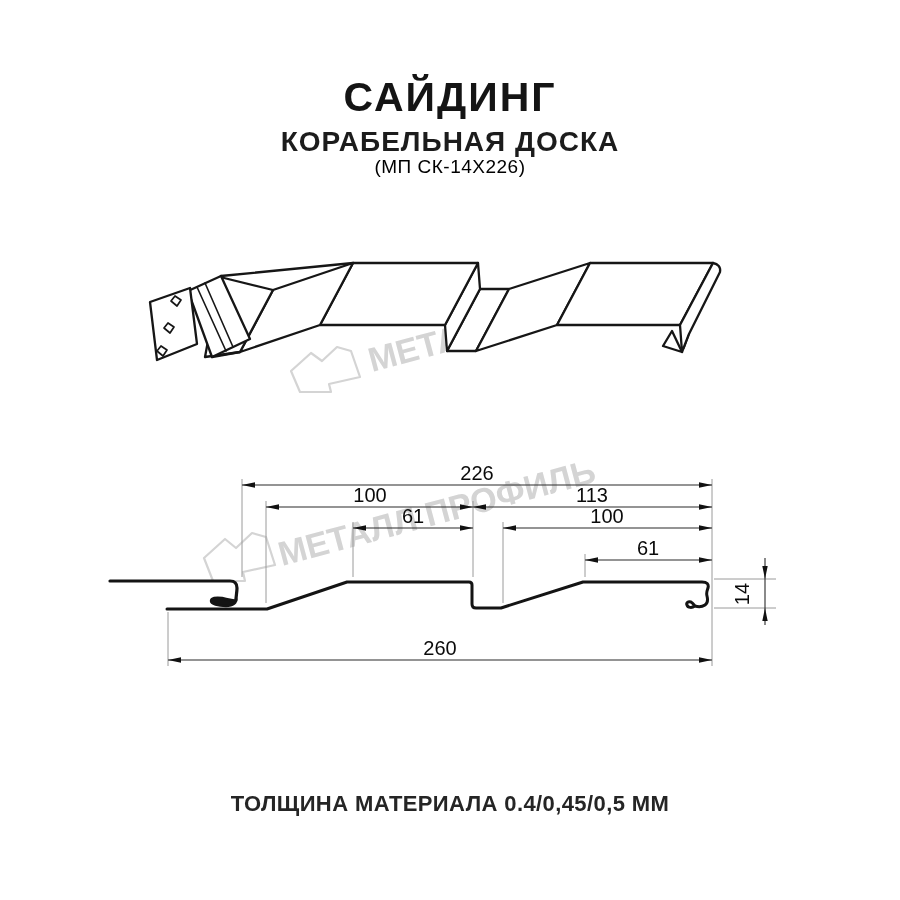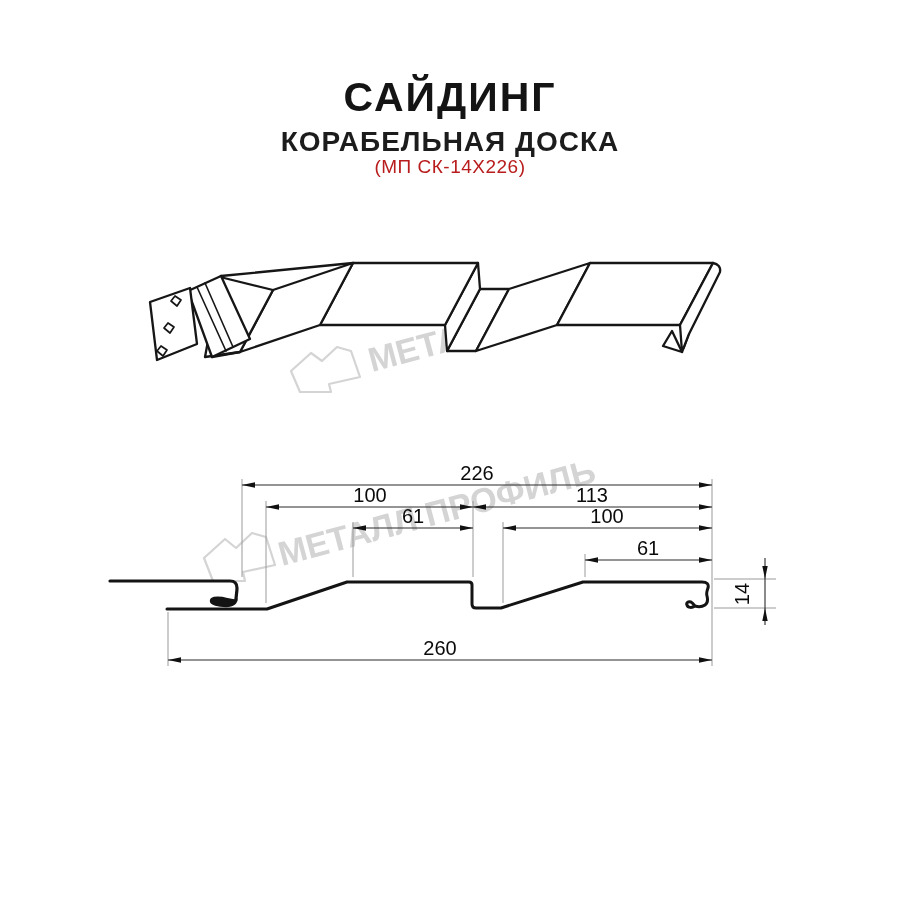--- a/index.html
+++ b/index.html
@@ -5,21 +5,21 @@
   * { margin:0; padding:0; box-sizing:border-box; }
   html,body { width:900px; height:900px; background:#ffffff; overflow:hidden;
               font-family:"Liberation Sans", sans-serif; }
   .stage { position:relative; width:900px; height:704px; background:#fff; }
   .title-block { position:absolute; left:0; top:0; width:900px; text-align:center; color:#1c1c1c; }
   .product-title { position:absolute; left:0; right:0; top:74px; font-size:41px; font-weight:800;
                    letter-spacing:2px; color:#141414; }
   .product-subtitle { position:absolute; left:0; right:0; top:126px; font-size:28px; font-weight:600;
                       letter-spacing:1px; color:#1c1c1c; }
   .product-model { position:absolute; left:0; right:0; top:156px; font-size:19px; font-weight:500;
-                   letter-spacing:0.5px; color:#b91c1c; }
+                   letter-spacing:0.5px; color:#000000; }
   .footer-note { position:absolute; left:0; right:0; top:791px; text-align:center;
                  font-size:22px; font-weight:600; letter-spacing:0.4px; color:#252525; }
   svg { position:absolute; left:0; top:0; }
   .wm-text { font-size:34px; font-weight:700; letter-spacing:0px; }
   .dim-label { font-size:20px; fill:#0a0a0a; }
 </style>
 </head>
 <body>
 
 <div class="stage">
@@ -124,14 +124,15 @@
       <text class="dim-label" x="742" y="601" transform="rotate(-90 742 594)">14</text>
     </g>
 
     <g fill="none" stroke="#141414" stroke-linejoin="round" stroke-linecap="round">
       <path stroke-width="3.2" d="M 110,581 L 230,581 C 235,581 237,584 237,588 C 237,592 236,596 236,600"></path>
       <path stroke-width="2.4" fill="#141414" d="M 236,598 C 237,603 233,606 226,606 C 218,606 211,604 211,601 C 211,598 216,597 222,598 C 228,600 233,600 236,601 Z"></path>
       <path stroke-width="3" d="M 167,609 L 267,609 L 347,582 L 469,582 C 471,582 472,583 472,585 L 472,604 C 472,606 473,608 476,608 L 501,608 L 583,582 L 702,582 C 707,582 709,584 708,588 C 707,591 706,593 707,596 C 708,600 708,603 705,605 C 702,607 698,607 695,606 C 692,608 688,608 687,605 C 686,603 688,601 691,602 C 693,603 694,605 695,606"></path>
     </g>
   </svg>
 
+  <div class="footer-note">ТОЛЩИНА МАТЕРИАЛА 0.4/0,45/0,5 ММ</div>
 
 </div>
 
 </body></html>

